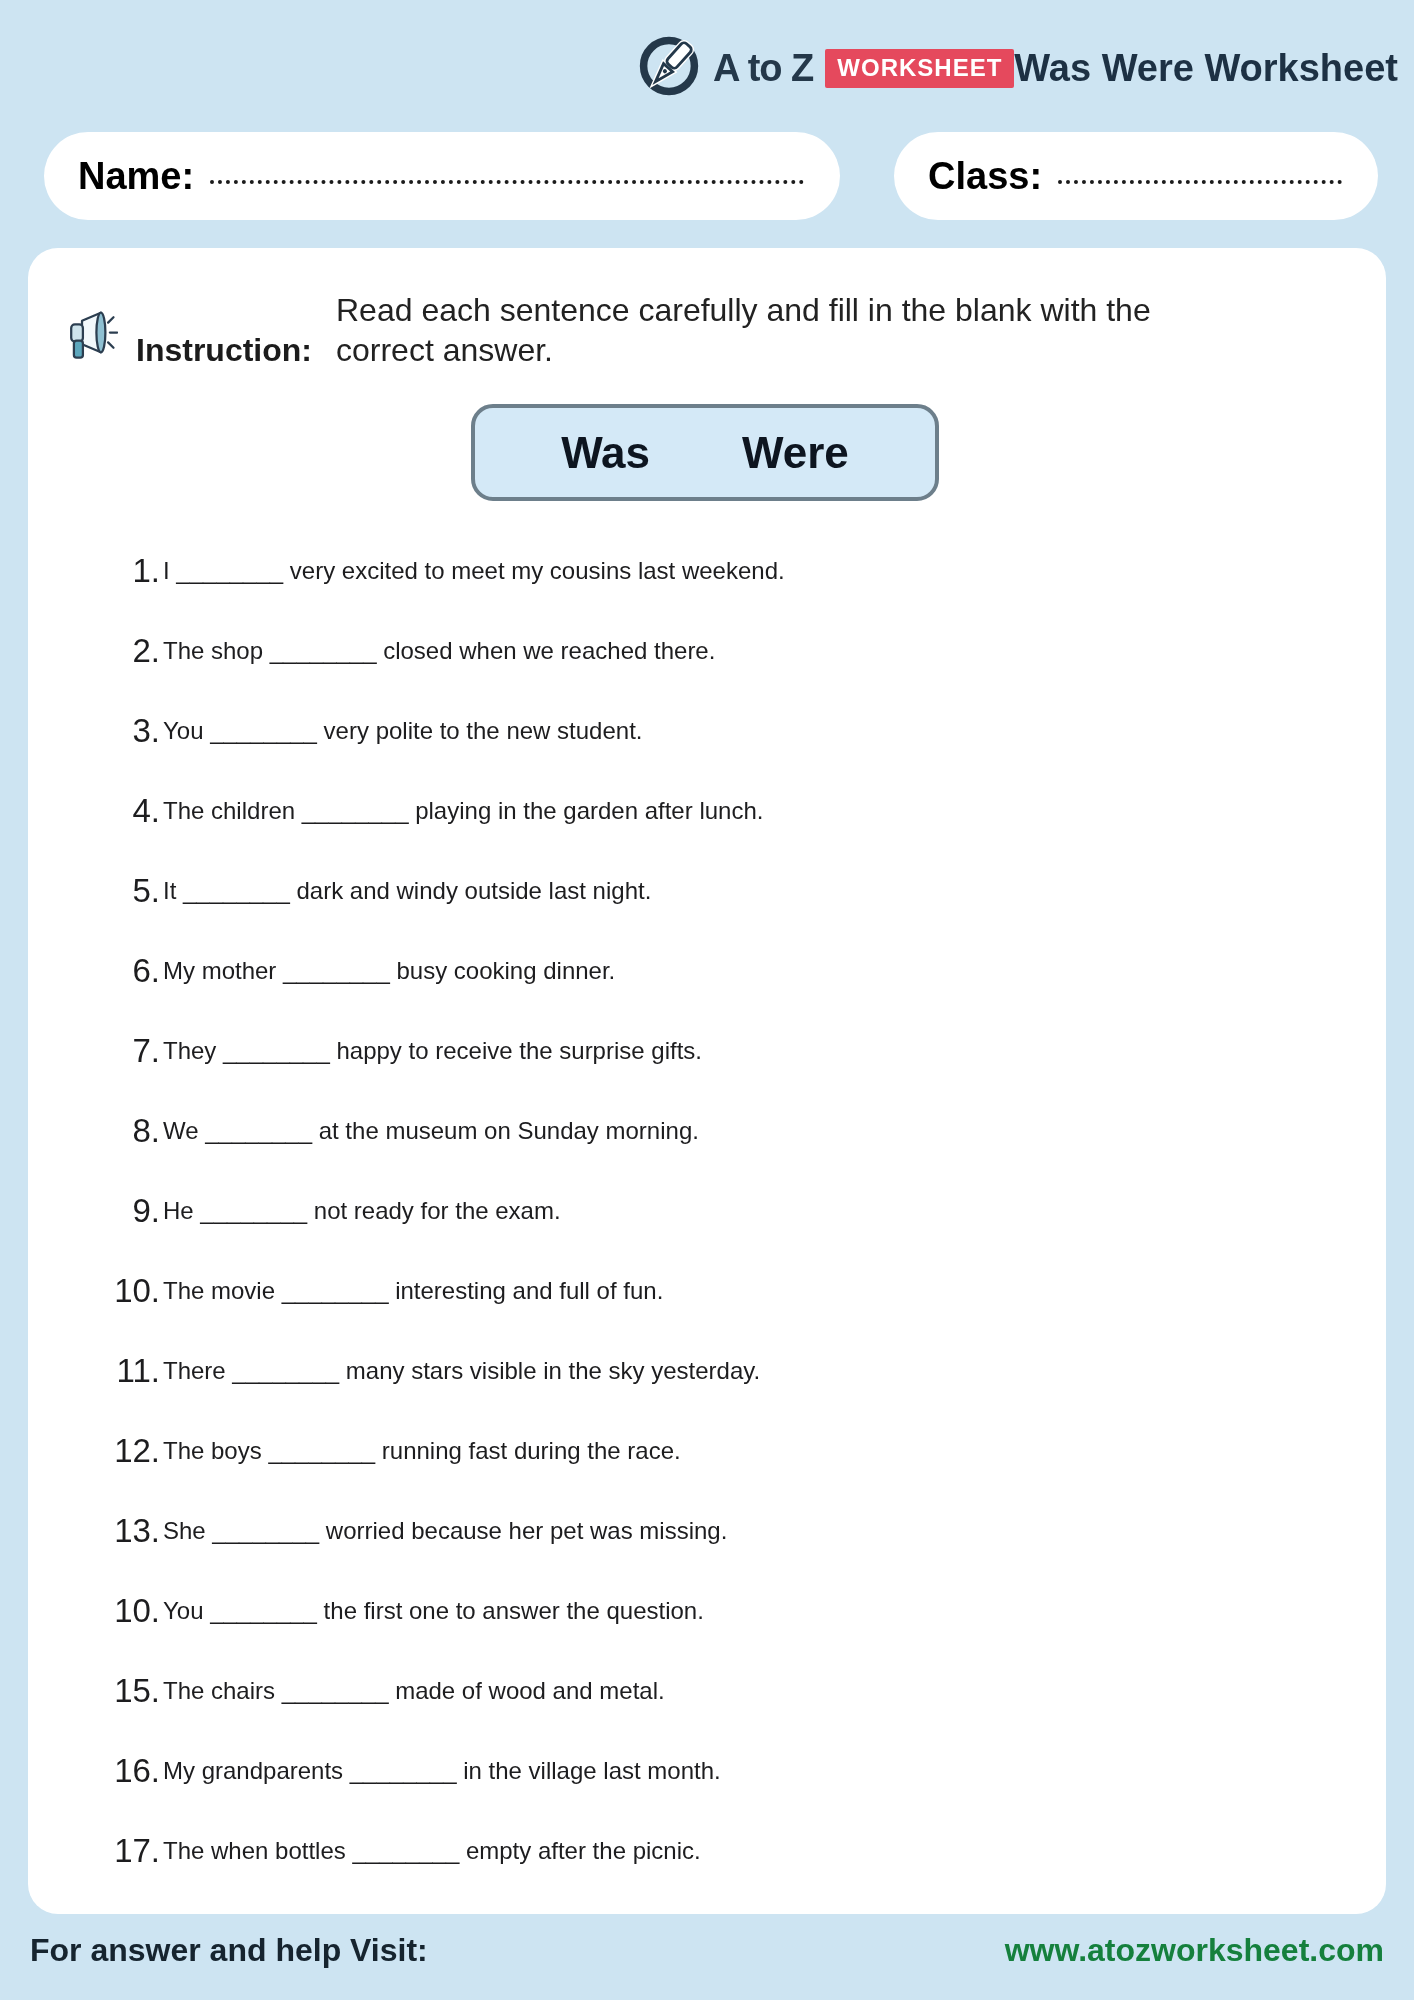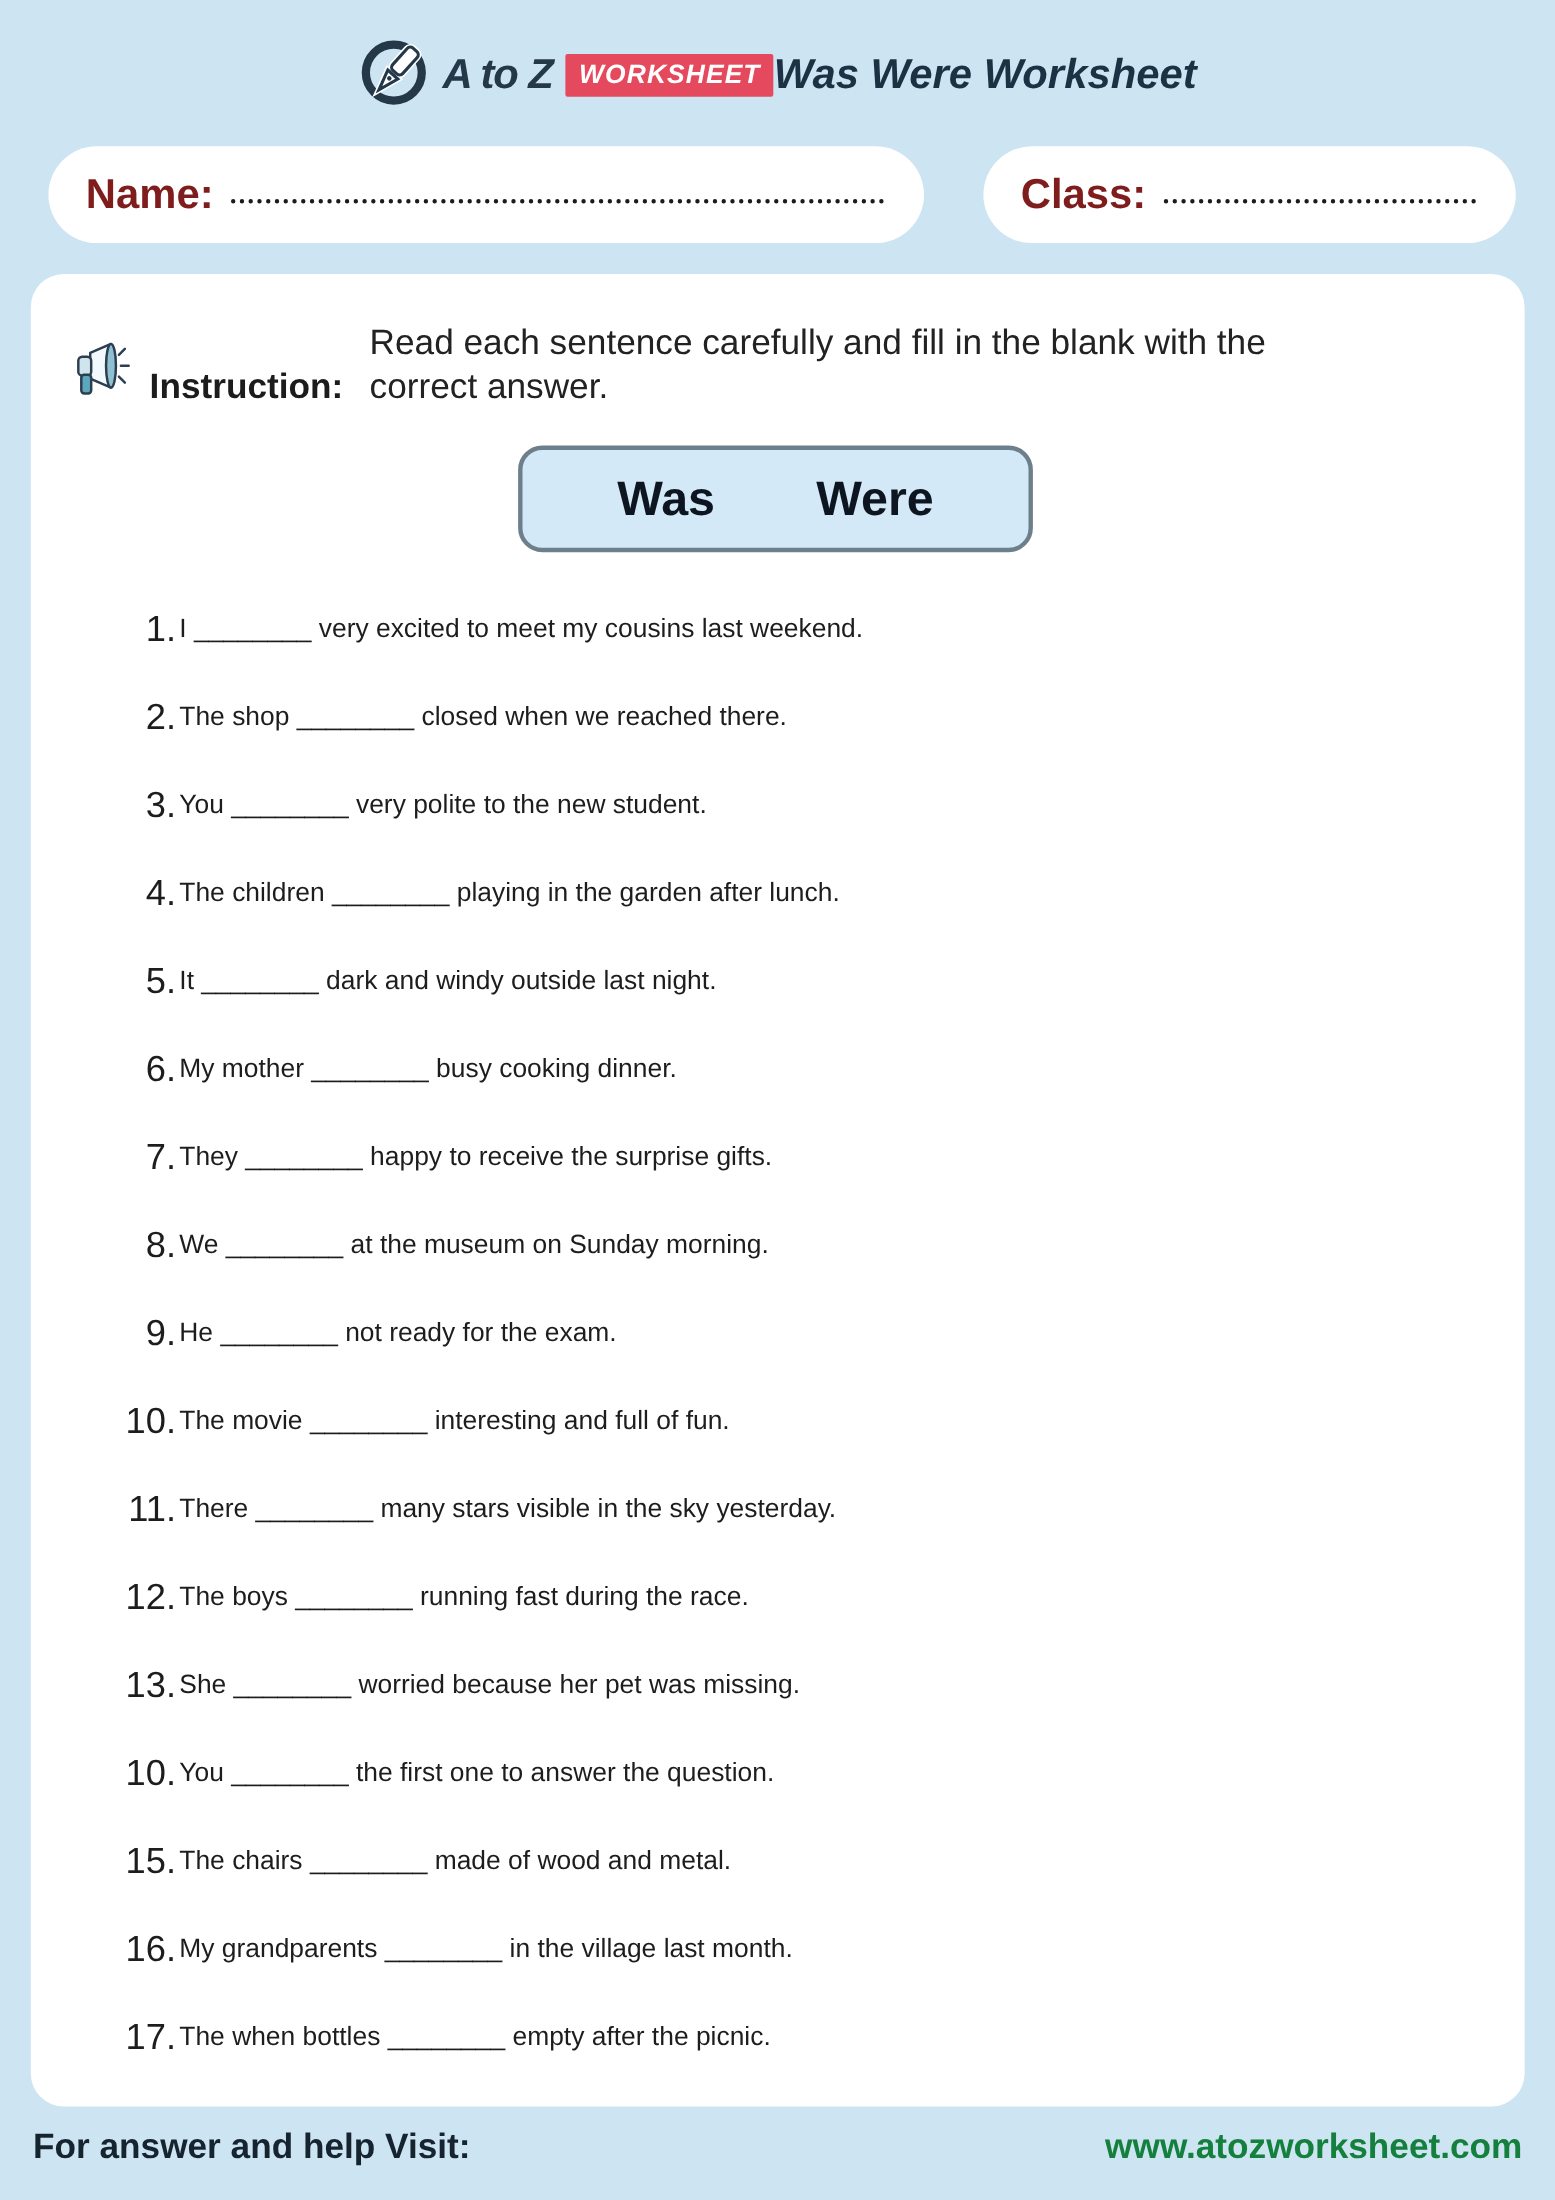--- a/index.html
+++ b/index.html
@@ -8,23 +8,22 @@
     width: 1414px; height: 2000px;
     background: #cde4f2;
     font-family: "Liberation Sans", sans-serif;
     color: #21364a;
     position: relative;
     overflow: hidden;
   }
 
   
   .header {
-    display: flex; justify-content: center; align-items: center;
-    padding: 34px 40px 0 40px;
-    font-style: italic;
+    display: flex; justify-content: flex-end; align-items: center;
+    padding: 34px 16px 0 40px;
   }
   .logo { display: flex; align-items: center; gap: 12px; }
   .logo-text { font-size: 38px; font-weight: bold; color: #24384a; letter-spacing: -1px; }
   .logo-badge {
     background: #e5495d; color: #ffffff;
     font-size: 24px; font-weight: bold; letter-spacing: 1px;
     padding: 5px 12px 6px 12px; border-radius: 2px;
   }
   .page-title { font-size: 38px; font-weight: bold; color: #1d3144; }
 
@@ -33,21 +32,21 @@
     display: flex; gap: 54px;
     margin: 30px 36px 0 44px;
   }
   .pill {
     background: #ffffff; border-radius: 46px;
     height: 88px; display: flex; align-items: center;
     padding: 0 34px;
   }
   .pill-name { width: 796px; }
   .pill-class { flex: 1; }
-  .pill-label { font-size: 38px; font-weight: bold; color: #7f1d1d; white-space: nowrap; }
+  .pill-label { font-size: 38px; font-weight: bold; color: #000000; white-space: nowrap; }
   .dotted-line {
     flex: 1; margin: 0 2px 14px 16px;
     border-bottom: 4px dotted #1b1b1b;
     height: 30px;
   }
 
   
   .card {
     margin: 28px 28px 0 28px;
     height: 1666px;

